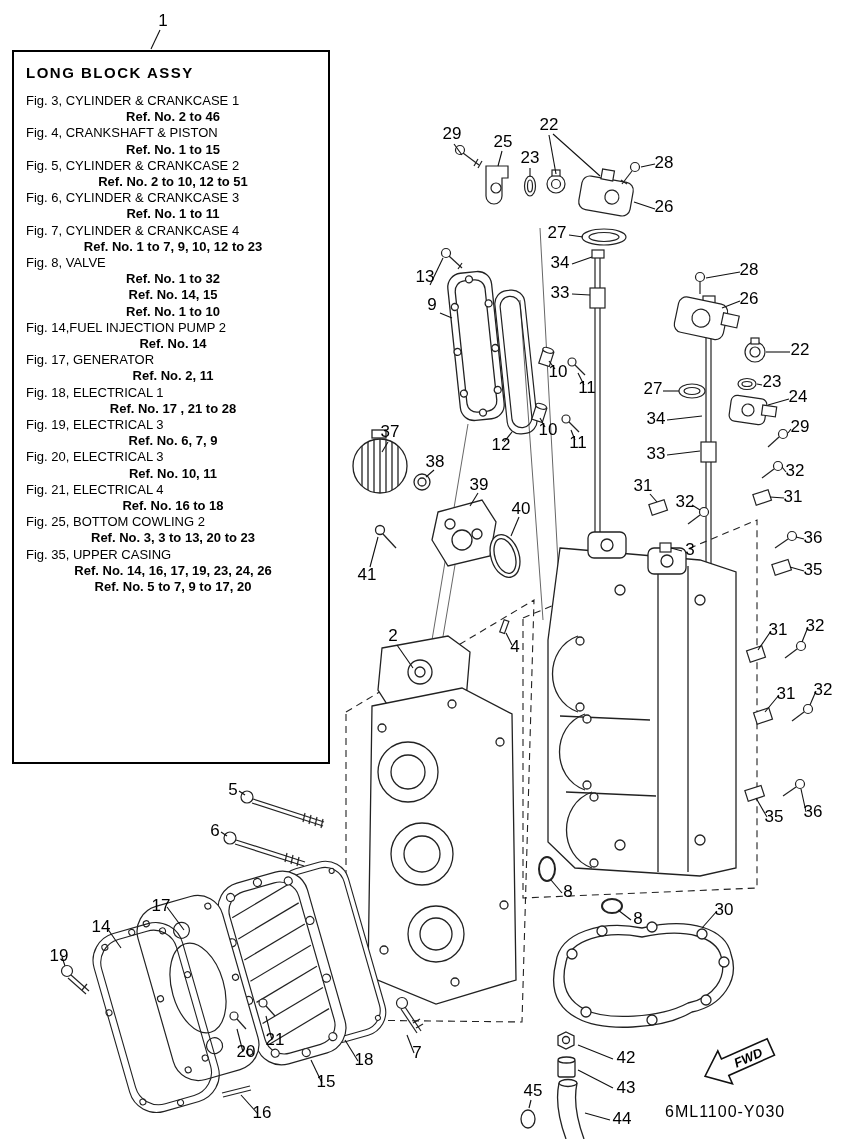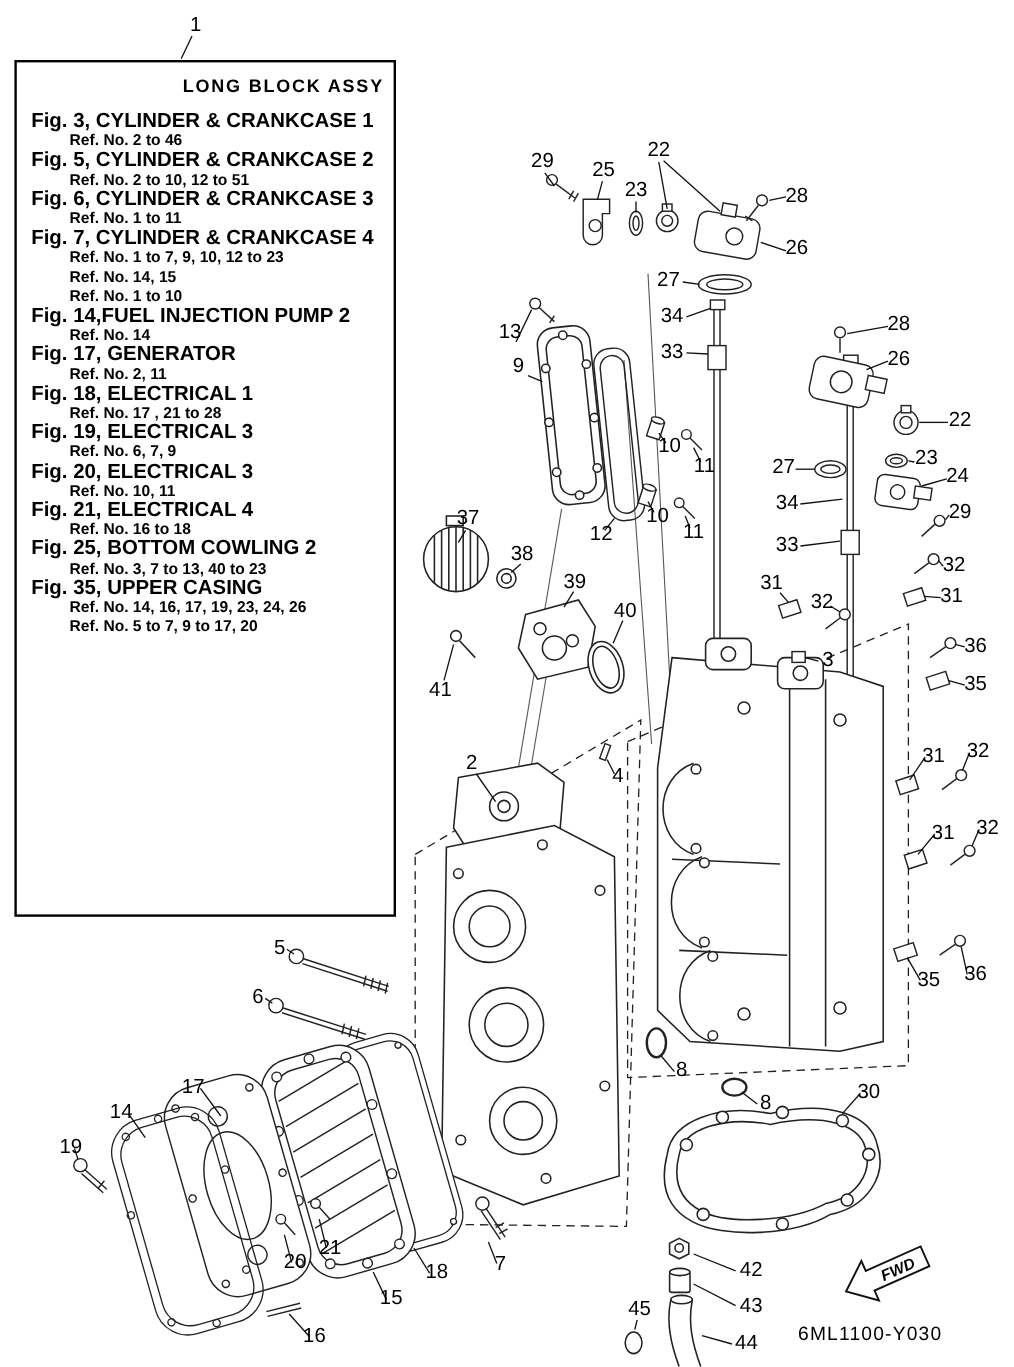--- a/index.html
+++ b/index.html
@@ -3,23 +3,23 @@
 <meta charset="utf-8">
 <style>
   html,body{margin:0;padding:0;background:#fff;}
   body{width:845px;height:1139px;position:relative;font-family:"Liberation Sans",sans-serif;}
   .page{position:absolute;inset:0;background:#fff;overflow:hidden;}
   svg.diagram{position:absolute;left:0;top:0;}
   svg text{font-family:"Liberation Sans",sans-serif;fill:#000;}
   .callout{font-size:17px;}
   .legend{position:absolute;left:12px;top:50px;width:318px;height:714px;border:2px solid #000;
           background:#fff;box-sizing:border-box;padding:10px 8px 0 12px;}
-  .legend-title{text-align:right;font-weight:bold;font-size:15px;letter-spacing:1.5px;margin:2px 0 12px 0;}
-  .entry-fig{font-weight:bold;font-size:17px;line-height:16.2px;white-space:nowrap;}
-  .entry-ref{font-weight:bold;font-size:13px;line-height:16.2px;max-width:230px;margin:0 auto;}
+  .legend-title{text-align:left;font-weight:bold;font-size:15px;letter-spacing:1.5px;margin:2px 0 12px 0;}
+  .entry-fig{font-weight:normal;font-size:13px;line-height:16.2px;white-space:nowrap;}
+  .entry-ref{font-weight:bold;font-size:13px;line-height:16.2px;text-align:center;max-width:230px;margin:0 auto;}
   .code-text{letter-spacing:1px;}
 </style>
 </head>
 <body>
 
 <div class="page">
 
 <svg class="diagram" width="845" height="1139" viewBox="0 0 845 1139">
 
   <g fill="none" stroke="#222" stroke-width="1.1" stroke-dasharray="7 5">
@@ -471,32 +471,40 @@
 </svg>
 
 <div class="legend">
   <div class="legend-title">LONG  BLOCK ASSY</div>
 
   <div class="entry">
     <div class="entry-fig">Fig. 3, CYLINDER &amp; CRANKCASE 1</div>
     <div class="entry-ref">Ref. No. 2 to 46</div>
   </div>
   <div class="entry">
+    <div class="entry-fig">Fig. 4, CRANKSHAFT &amp; PISTON</div>
+    <div class="entry-ref">Ref. No. 1 to 15</div>
+  </div>
+  <div class="entry">
     <div class="entry-fig">Fig. 5, CYLINDER &amp; CRANKCASE 2</div>
     <div class="entry-ref">Ref. No. 2 to 10, 12 to 51</div>
   </div>
   <div class="entry">
     <div class="entry-fig">Fig. 6, CYLINDER &amp; CRANKCASE 3</div>
     <div class="entry-ref">Ref. No. 1 to 11</div>
   </div>
   <div class="entry">
     <div class="entry-fig">Fig. 7, CYLINDER &amp; CRANKCASE 4</div>
     <div class="entry-ref">Ref. No. 1 to 7, 9, 10, 12 to 23</div>
   </div>
   <div class="entry">
+    <div class="entry-fig">Fig. 8, VALVE</div>
+    <div class="entry-ref">Ref. No. 1 to 32</div>
+  </div>
+  <div class="entry">
     <div class="entry-ref">Ref. No. 14, 15</div>
   </div>
   <div class="entry">
     <div class="entry-ref">Ref. No. 1 to 10</div>
   </div>
   <div class="entry">
     <div class="entry-fig">Fig. 14,FUEL INJECTION PUMP 2</div>
     <div class="entry-ref">Ref. No. 14</div>
   </div>
   <div class="entry">
@@ -514,21 +522,21 @@
   <div class="entry">
     <div class="entry-fig">Fig. 20, ELECTRICAL 3</div>
     <div class="entry-ref">Ref. No. 10, 11</div>
   </div>
   <div class="entry">
     <div class="entry-fig">Fig. 21, ELECTRICAL 4</div>
     <div class="entry-ref">Ref. No. 16 to 18</div>
   </div>
   <div class="entry">
     <div class="entry-fig">Fig. 25, BOTTOM COWLING 2</div>
-    <div class="entry-ref">Ref. No. 3, 7 to 13, 40 to 23</div>
+    <div class="entry-ref">Ref. No. 3, 3 to 13, 20 to 23</div>
   </div>
   <div class="entry">
     <div class="entry-fig">Fig. 35, UPPER CASING</div>
     <div class="entry-ref">Ref. No. 14, 16, 17, 19, 23, 24, 26</div>
   </div>
   <div class="entry">
     <div class="entry-ref">Ref. No. 5 to 7, 9 to 17, 20</div>
   </div>
 </div>
 

